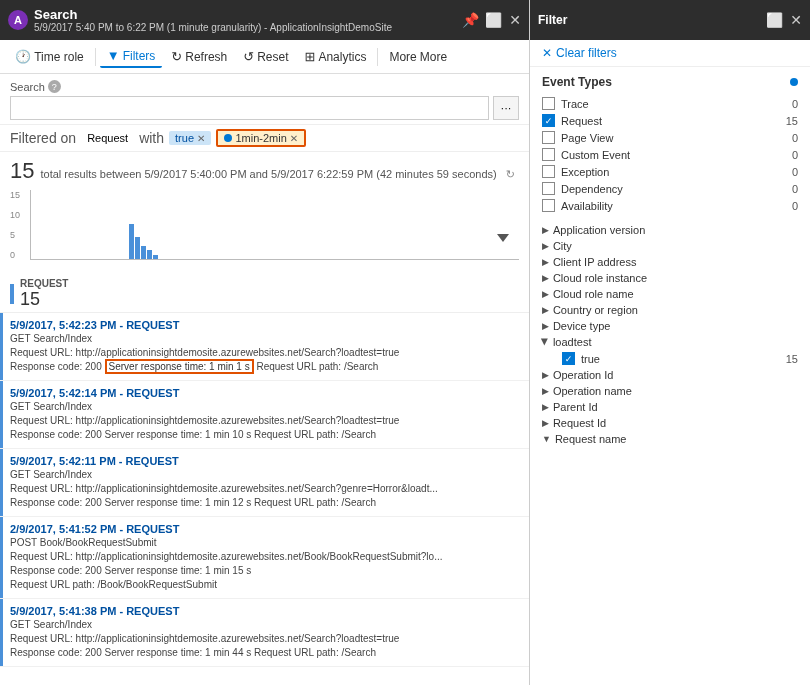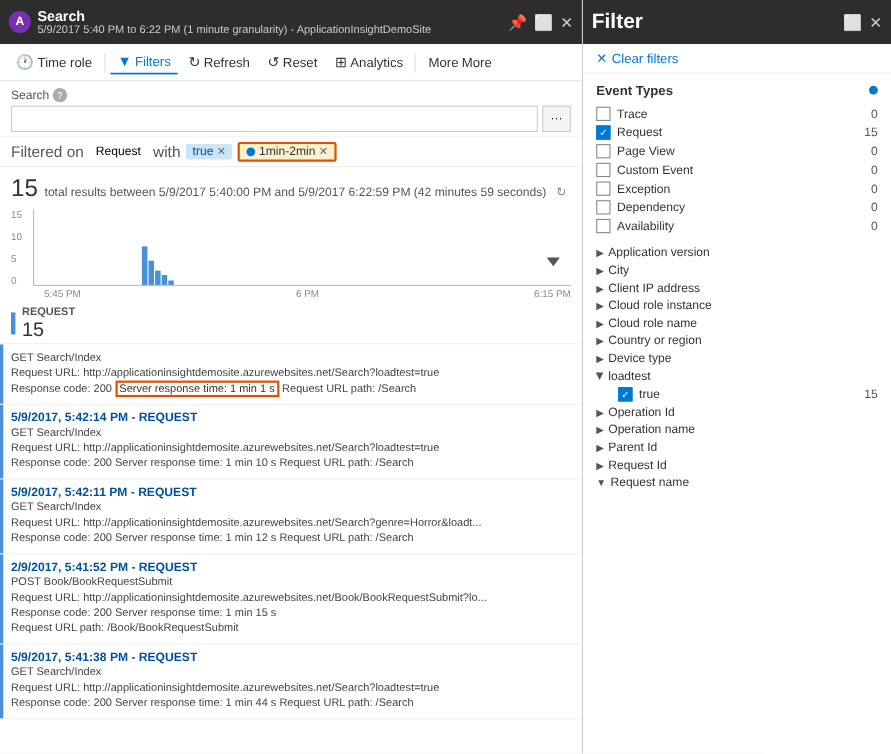--- a/index.html
+++ b/index.html
@@ -60,21 +60,21 @@
     .results-list { flex: 1; overflow-y: auto; border-top: 1px solid #eee; }
     .result-item { padding: 6px 10px; border-bottom: 1px solid #f0f0f0; cursor: pointer; position: relative; }
     .result-item-header { font-size: 11px; font-weight: 600; color: #0050a0; margin-bottom: 1px; }
     .result-item-detail { font-size: 10px; color: #444; line-height: 1.4; }
     .result-item-left-bar { position: absolute; left: 0; top: 0; bottom: 0; width: 3px; background: #4a90d9; }
     .highlight-box { display: inline; background: #fff; border: 2px solid #e05000; padding: 0 2px; font-size: 10px; color: #333; }
 
     
     .right-panel { width: 280px; background: #fff; display: flex; flex-direction: column; }
     .right-title-bar { background: #2d2d2d; color: #fff; display: flex; align-items: center; justify-content: space-between; padding: 4px 8px; height: 40px; }
-    .right-title-text { font-size: 19px; font-weight: 600; }
+    .right-title-text { font-size: 12px; font-weight: 600; }
     .right-title-controls { display: flex; gap: 6px; }
     .right-title-controls span { color: #ccc; cursor: pointer; font-size: 14px; }
 
     .filter-panel-header { padding: 6px 12px; border-bottom: 1px solid #eee; }
     .clear-filters-btn { display: flex; align-items: center; gap: 4px; color: #0078d4; font-size: 12px; cursor: pointer; background: none; border: none; }
 
     .filter-section { padding: 8px 12px; }
     .filter-section-title { font-size: 12px; font-weight: 600; color: #333; margin-bottom: 6px; display: flex; align-items: center; justify-content: space-between; }
     .filter-dot-right { width: 8px; height: 8px; border-radius: 50%; background: #0078d4; }
 
@@ -227,39 +227,35 @@
             <div style="background: transparent; width: 5px; height: 0px; flex-shrink: 0;"></div>
             <div style="background: transparent; width: 5px; height: 0px; flex-shrink: 0;"></div>
             <div style="background: transparent; width: 5px; height: 0px; flex-shrink: 0;"></div>
             <div style="background: transparent; width: 5px; height: 0px; flex-shrink: 0;"></div>
             <div style="background: transparent; width: 5px; height: 0px; flex-shrink: 0;"></div>
             <div style="background: transparent; width: 5px; height: 0px; flex-shrink: 0;"></div>
           </div>
         <div class="chart-triangle"></div>
       </div>
     </div>
-    <div class="chart-x-labels">
-      <span>5:45 PM</span>
-      <span>6 PM</span>
-      <span>6:15 PM</span>
-    </div>
   </div>
 
   <div class="request-badge">
     <span class="request-bar"></span>
     <div>
       <div class="request-label">REQUEST</div>
       <div class="request-count">15</div>
     </div>
   </div>
 
   <div class="results-list">
 
     <div class="result-item">
       <div class="result-item-left-bar"></div>
+      <div class="result-item-header">5/9/2017, 5:42:23 PM - REQUEST</div>
       <div class="result-item-detail">
         GET Search/Index<br>
         Request URL: http://applicationinsightdemosite.azurewebsites.net/Search?loadtest=true<br>
         Response code: 200 <span class="highlight-box">Server response time: 1 min 1 s</span> Request URL path: /Search
       </div>
     </div>
 
     <div class="result-item">
       <div class="result-item-left-bar"></div>
       <div class="result-item-header">5/9/2017, 5:42:14 PM - REQUEST</div>

